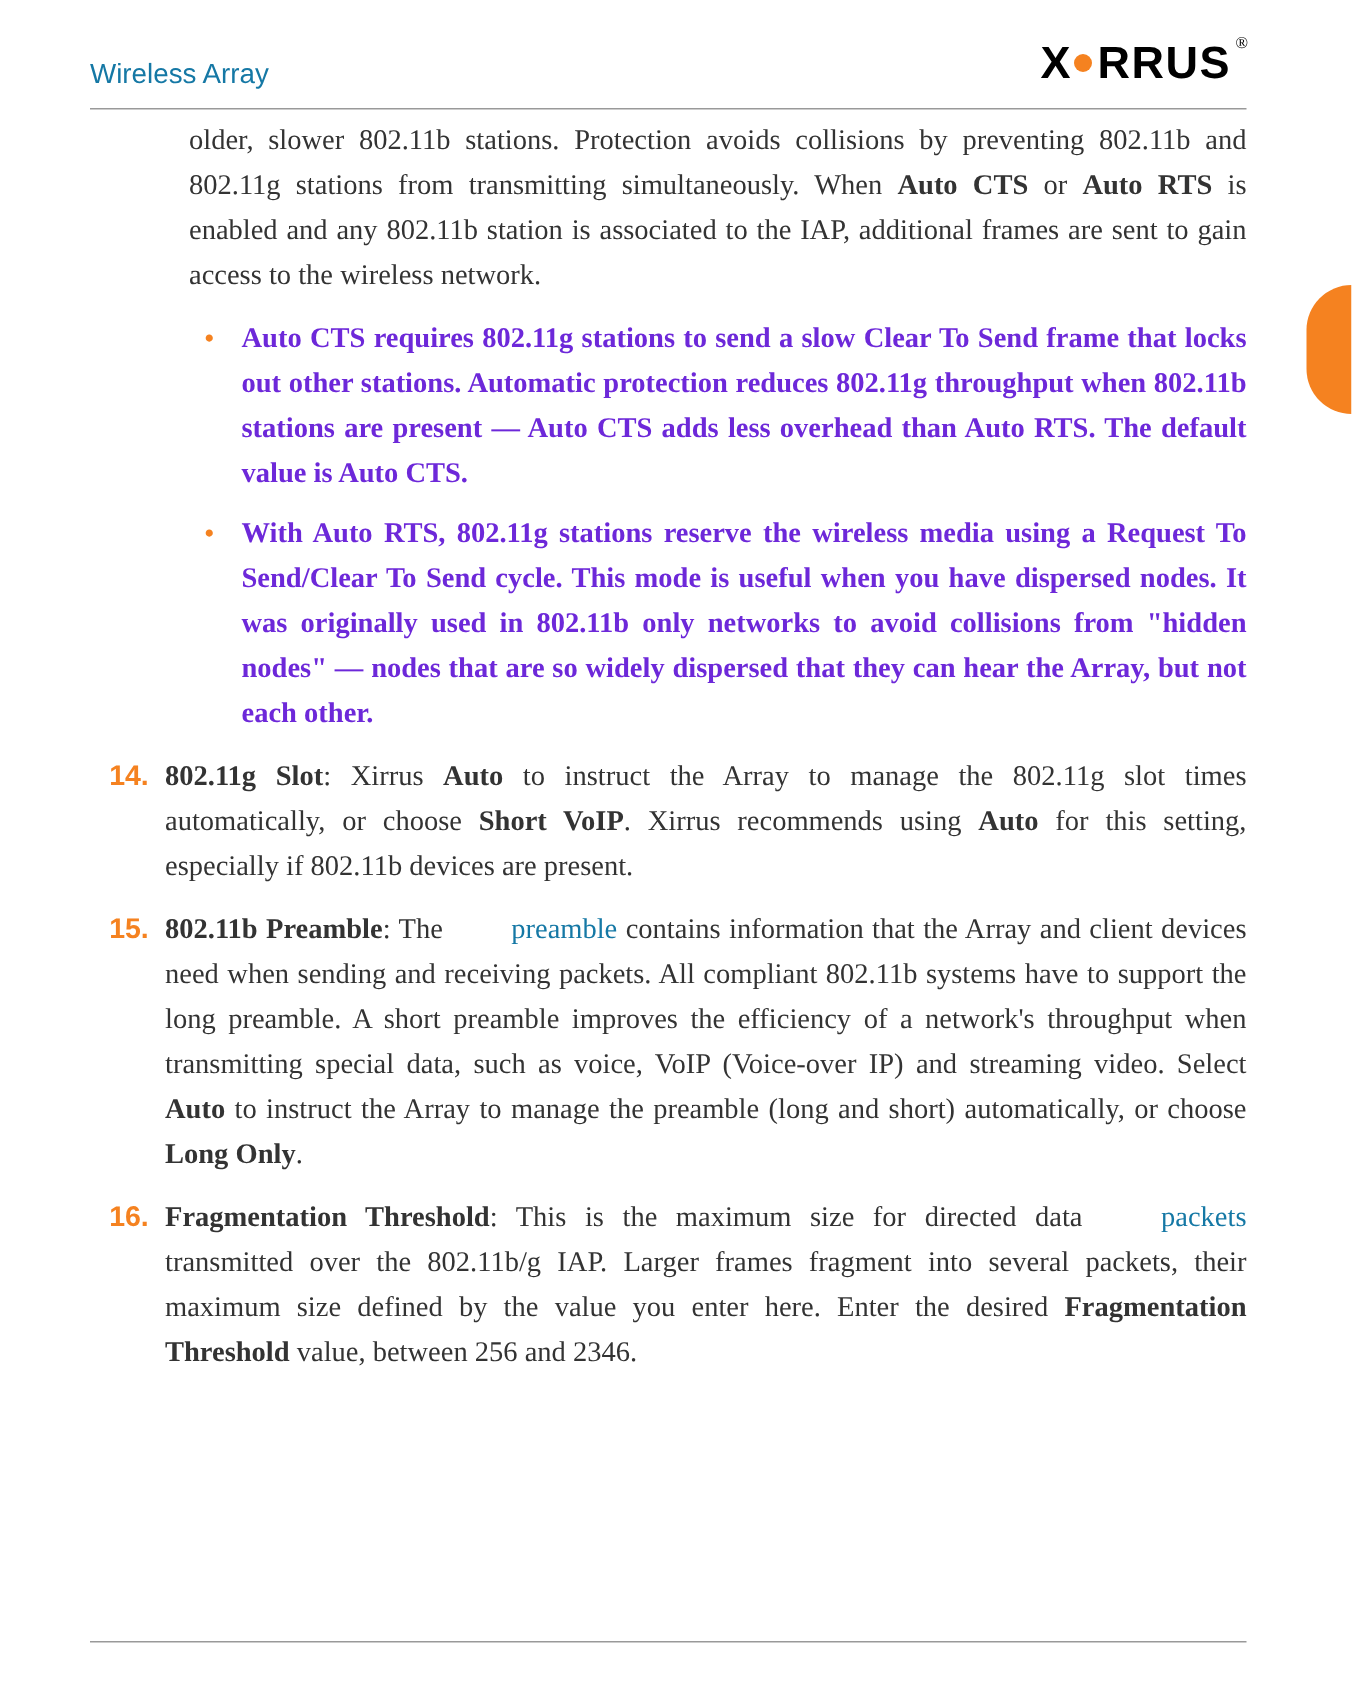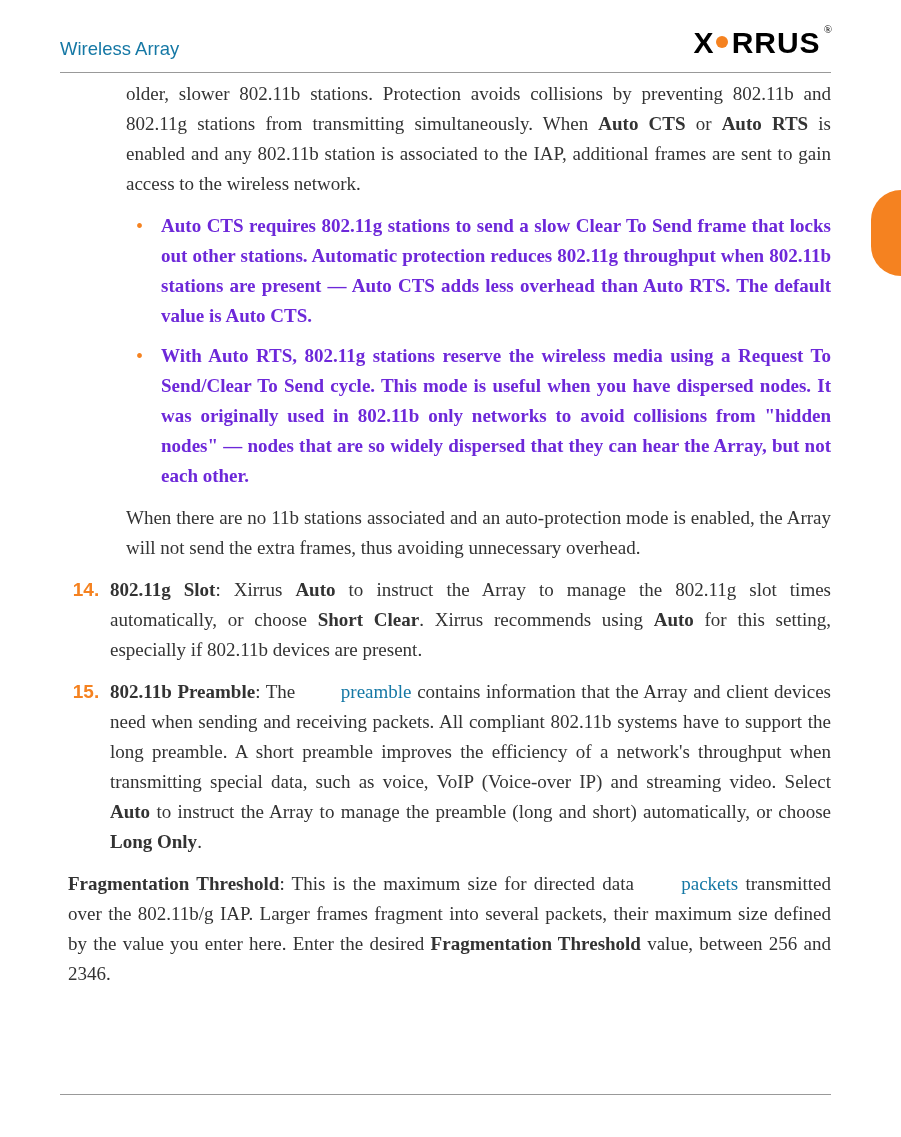--- a/index.html
+++ b/index.html
@@ -63,37 +63,37 @@
     <div class="bullet-item">
       <div class="bullet">•</div>
       <div class="bullet-text">Auto CTS requires 802.11g stations to send a slow Clear To Send frame that locks out other stations. Automatic protection reduces 802.11g throughput when 802.11b stations are present — Auto CTS adds less overhead than Auto RTS. The default value is Auto CTS.</div>
     </div>
     <div class="bullet-item">
       <div class="bullet">•</div>
       <div class="bullet-text">With Auto RTS, 802.11g stations reserve the wireless media using a Request To Send/Clear To Send cycle. This mode is useful when you have dispersed nodes. It was originally used in 802.11b only networks to avoid collisions from "hidden nodes" — nodes that are so widely dispersed that they can hear the Array, but not each other.</div>
     </div>
   </div>
 
-  <p class="para justify">When there are no 11b stations associated and an auto-protection mode is enabled, the Array will not send the extra frames, thus avoiding unnecessary overhead.</p>
 
   <div class="num-item">
     <div class="num">14.</div>
     <div class="num-text">
-      <span class="bold">802.11g Slot</span><span>: Xirrus </span><span class="bold">Auto</span><span> to instruct the Array to manage the 802.11g slot times automatically, or choose </span><span class="bold">Short Clear</span><span>. Xirrus recommends using </span><span class="bold">Auto</span><span> for this setting, especially if 802.11b devices are present.</span>
+      <span class="bold">802.11g Slot</span><span>: Xirrus </span><span class="bold">Auto</span><span> to instruct the Array to manage the 802.11g slot times automatically, or choose </span><span class="bold">Short VoIP</span><span>. Xirrus recommends using </span><span class="bold">Auto</span><span> for this setting, especially if 802.11b devices are present.</span>
     </div>
   </div>
 
   <div class="num-item">
     <div class="num">15.</div>
     <div class="num-text">
       <span class="bold">802.11b Preamble</span><span>: The </span><span class="link">preamble</span><span> contains information that the Array and client devices need when sending and receiving packets. All compliant 802.11b systems have to support the long preamble. A short preamble improves the efficiency of a network's throughput when transmitting special data, such as voice, VoIP (Voice-over IP) and streaming video. Select </span><span class="bold">Auto</span><span> to instruct the Array to manage the preamble (long and short) automatically, or choose </span><span class="bold">Long Only</span><span>.</span>
     </div>
   </div>
 
   <div class="num-item">
+    <div class="num">16.</div>
     <div class="num-text">
       <span class="bold">Fragmentation Threshold</span><span>: This is the maximum size for directed data </span><span class="link">packets</span><span> transmitted over the 802.11b/g IAP. Larger frames fragment into several packets, their maximum size defined by the value you enter here. Enter the desired </span><span class="bold">Fragmentation Threshold</span><span> value, between 256 and 2346.</span>
     </div>
   </div>
 
 </div>
 
 <div class="footer">
   <div class="hr-bottom"></div>
 </div>

